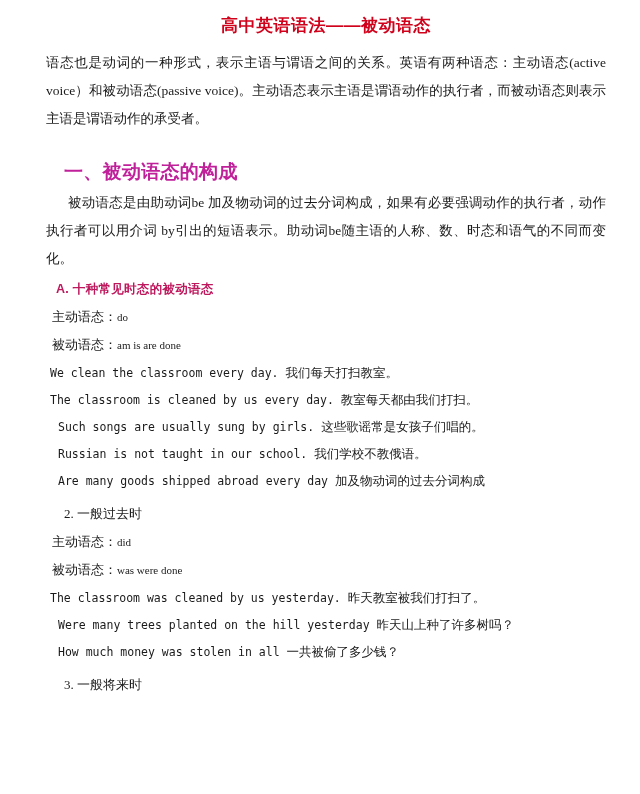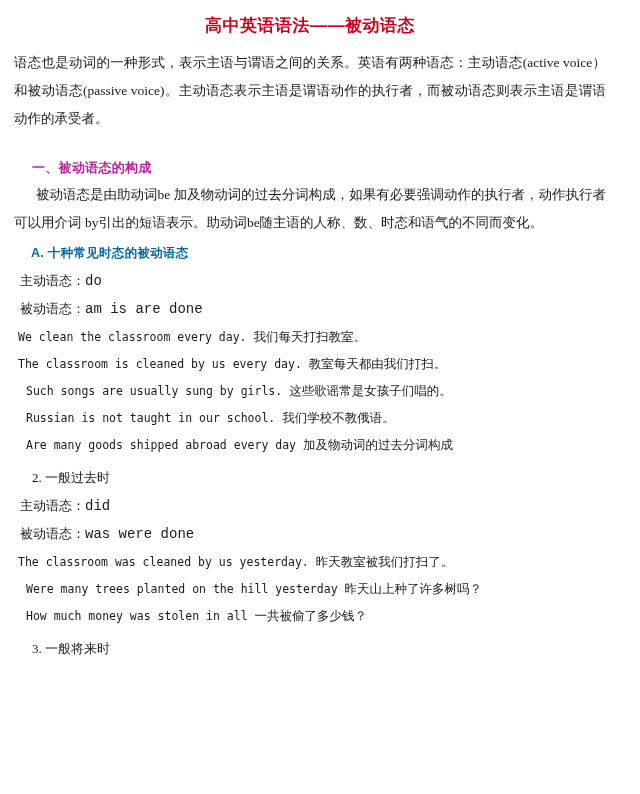--- a/index.html
+++ b/index.html
@@ -11,21 +11,21 @@
     width: 640px;
     height: 794px;
     font-family: "Liberation Serif", serif;
     color: #1a1a1a;
     overflow: hidden;
   }
   .page {
     width: 640px;
     height: 794px;
     box-sizing: border-box;
-    padding: 10px 34px 0 14px;
+    padding: 10px 34px 0 46px;
     position: relative;
   }
   .doc-title {
     text-align: center;
     color: #d0021b;
     font-weight: bold;
     font-size: 17px;
     letter-spacing: 0.5px;
     margin: 4px 0 12px 0;
     font-family: "Liberation Sans", sans-serif;
@@ -35,52 +35,52 @@
     line-height: 28px;
     text-align: justify;
     margin: 0 0 8px 0;
     font-family: "Liberation Serif", serif;
   }
   .intro {
     margin-bottom: 26px;
   }
   .heading-1 {
     color: #c0219b;
-    font-size: 13px;
+    font-size: 19px;
     font-weight: bold;
     margin: 0 0 4px 18px;
     font-family: "Liberation Sans", sans-serif;
     letter-spacing: 0.3px;
   }
   .heading-2 {
-    color: #0369a1;
+    color: #be185d;
     font-size: 12.5px;
     font-weight: bold;
-    margin: 6px 0 6px 17px;
+    margin: 6px 0 6px 10px;
     font-family: "Liberation Sans", sans-serif;
     letter-spacing: 0.3px;
   }
   .body-indent {
     text-indent: 22px;
   }
   .num-head {
     font-size: 13px;
     line-height: 26px;
     margin: 6px 0 2px 18px;
     font-family: "Liberation Serif", serif;
   }
   .voice-line {
     font-size: 13px;
     line-height: 26px;
     margin: 2px 0 2px 6px;
     font-family: "Liberation Serif", serif;
   }
   .mono {
-    font-family: Liberation Mono, monospace;
-    font-size: 14px;
+    font-family: Liberation Serif, serif;
+    font-size: 11px;
   }
   .example {
     font-size: 11.5px;
     line-height: 27px;
     margin: 0 0 0 4px;
     font-family: "DejaVu Sans Mono", monospace;
     white-space: nowrap;
   }
   .example.ind {
     margin-left: 12px;

